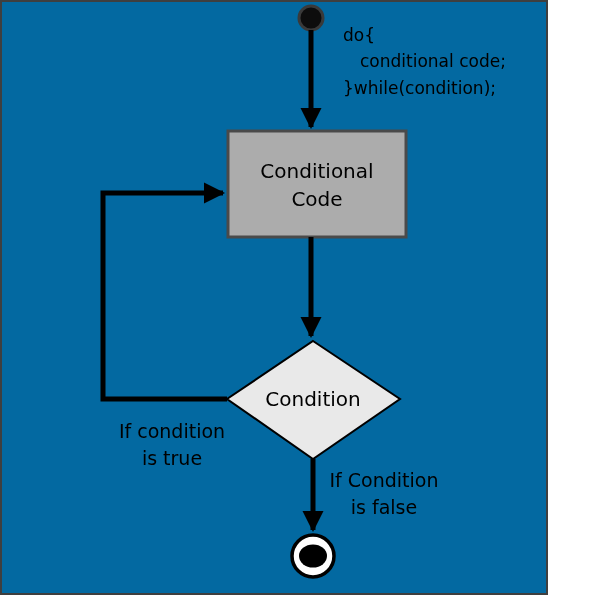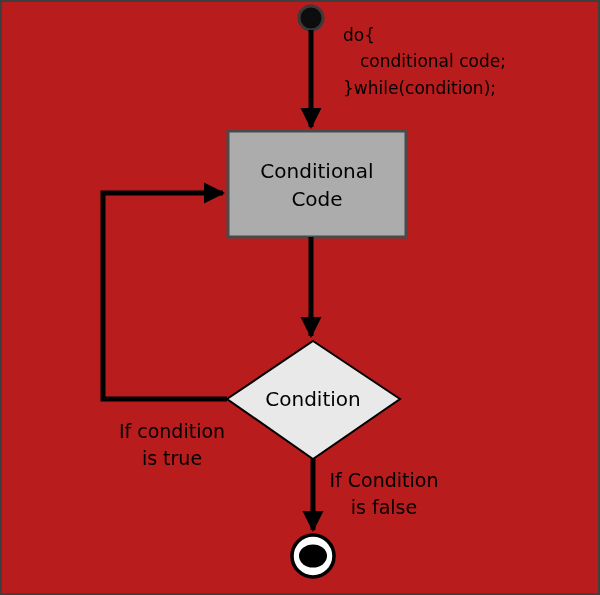--- a/index.html
+++ b/index.html
@@ -1,25 +1,25 @@
 <!DOCTYPE html>
 <html><head>
 <meta charset="utf-8">
 <style>
   html, body {
     margin: 0;
     padding: 0;
     background: #ffffff;
   }
   .canvas {
-    width: 600px;
+    width: 548px;
     height: 595px;
     box-sizing: border-box;
     border: 2px solid #3f3f3f;
-    background: #b91c1c;
+    background: #0369a1;
     position: relative;
     font-family: "DejaVu Sans", sans-serif;
     overflow: hidden;
   }
   svg { display: block; }
   text { fill: #000000; font-family: "DejaVu Sans", sans-serif; }
   .code-text  { font-size: 17px; }
   .node-label { font-size: 20px; text-anchor: middle; }
   .edge-label { font-size: 19px; text-anchor: middle; }
   .flow-line  { stroke: #000000; stroke-width: 5; fill: none; }

